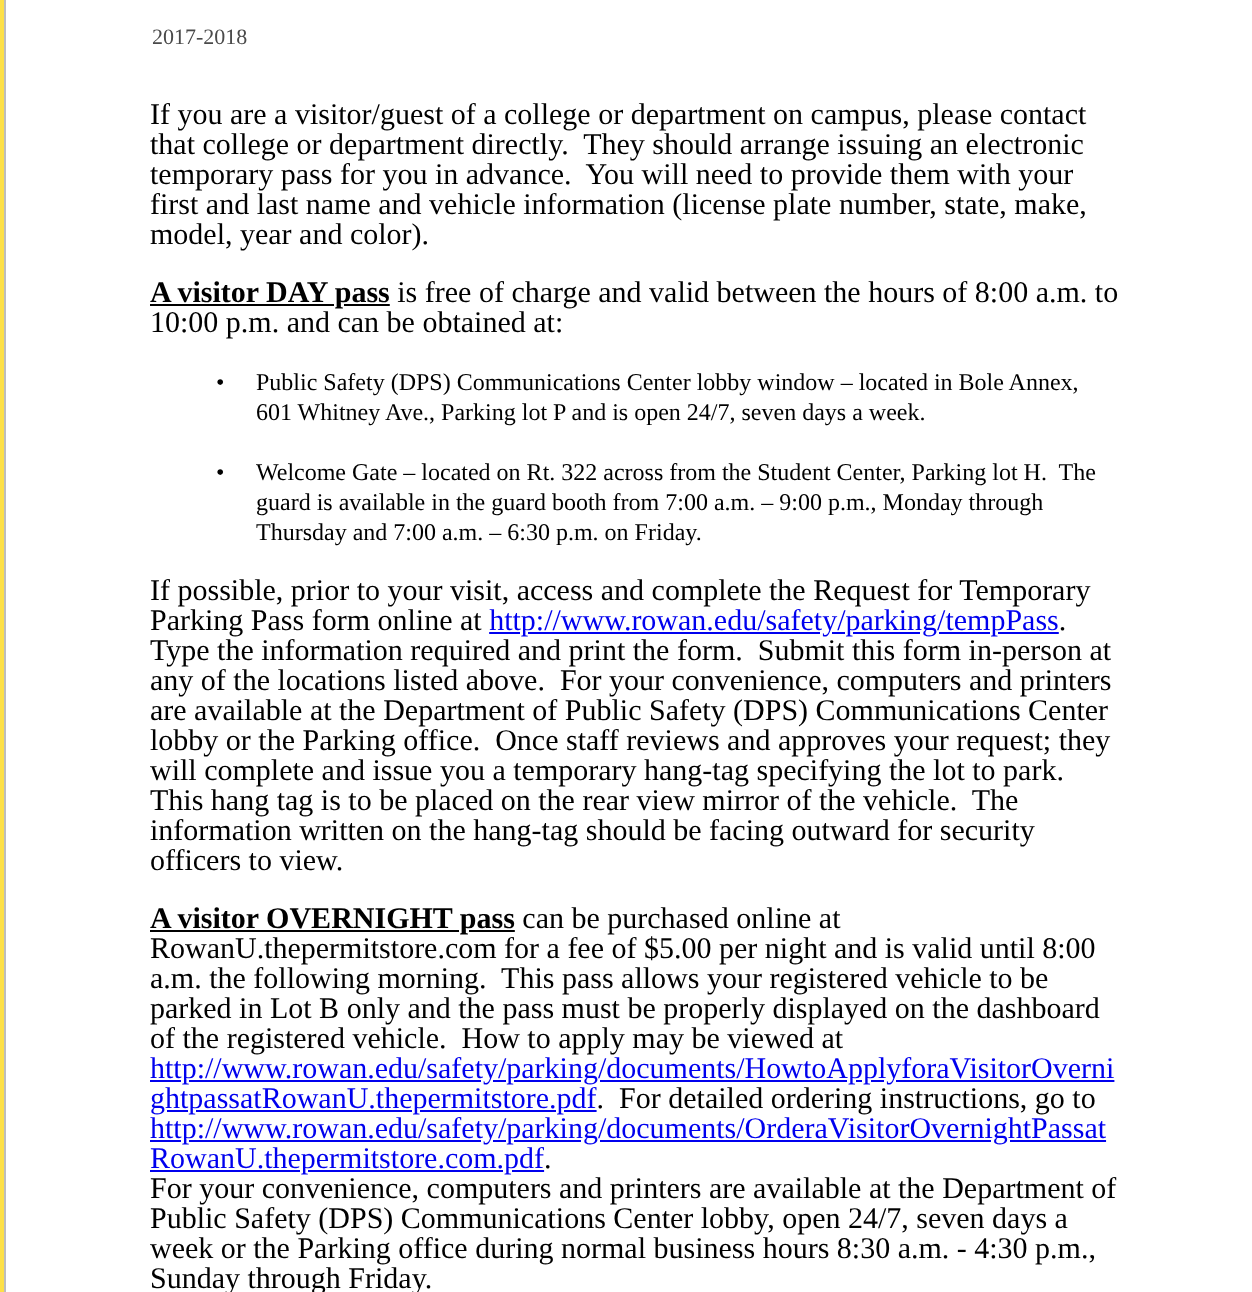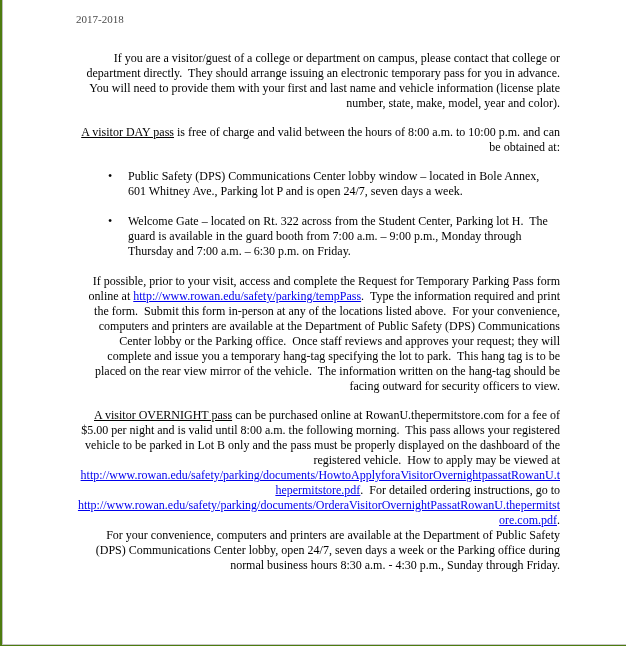--- a/index.html
+++ b/index.html
@@ -6,44 +6,43 @@
     margin: 0;
     padding: 0;
     background: #ffffff;
     font-family: "Liberation Serif", "DejaVu Serif", serif;
     color: #000000;
   }
   .viewport {
     width: 626px;
     height: 646px;
     overflow: hidden;
-    background: #4d7c0f;
+    background: #fde047;
   }
   .page {
     box-sizing: border-box;
     margin-left: 2px;
     width: 624px;
     min-height: 645px;
     border-left: 1px solid #bdbdbd;
     border-bottom: 1px solid #c8c8c8;
     padding: 13px 66px 10px 72px;
     background: #ffffff;
   }
   .doc-header {
     font-size: 11px;
     line-height: 13px;
     color: #4a4a4a;
     margin: 0 0 25px 1px;
   }
   .doc-body p {
     margin: 0 0 14px 0;
-    font-size: 12px;
+    font-size: 15px;
     line-height: 15px;
     white-space: pre-wrap;
-    text-align: right;
   }
   .doc-body p.no-gap { margin-bottom: 0; }
   .doc-body ul {
     list-style: none;
     margin: 0 0 7px 0;
     padding: 0 0 0 53px;
   }
   .doc-body li {
     position: relative;
     margin: 0 0 15px 0;
@@ -52,21 +51,21 @@
     white-space: pre-wrap;
   }
   .doc-body li::before {
     content: "\2022";
     position: absolute;
     left: -20px;
     top: 0;
     font-size: 12px;
   }
   .pass-heading {
-    font-weight: normal;
+    font-weight: bold;
     text-decoration: underline;
   }
   a.doc-link {
     color: var(--link-color, #0000EE);
     text-decoration: underline;
     overflow-wrap: break-word;
     cursor: pointer;
   }
 </style>
 </head>

